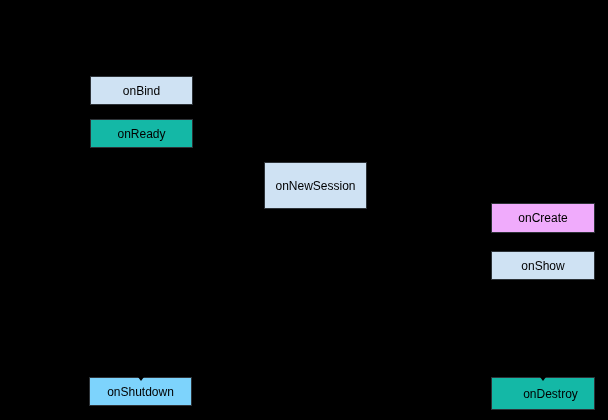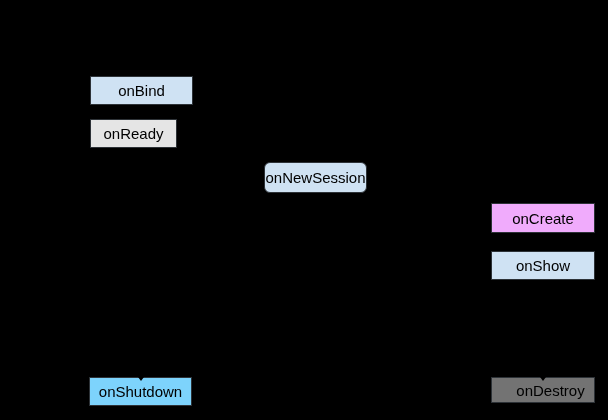--- a/index.html
+++ b/index.html
@@ -16,41 +16,41 @@
     position: relative;
     width: 608px;
     height: 420px;
   }
   .node {
     position: absolute;
     box-sizing: border-box;
     display: flex;
     align-items: center;
     justify-content: center;
-    font-size: 15px;
+    font-size: 12px;
     line-height: 1;
     border-style: solid;
     border-width: 1px;
     user-select: none;
   }
   .arrow-tip {
     position: absolute;
     width: 0;
     height: 0;
     border-left: 3px solid transparent;
     border-right: 3px solid transparent;
     
   }
 </style>
 </head>
 <body style="background: rgb(0, 0, 0);">
 
 <div id="diagram" style="background: rgb(0, 0, 0); width: 608px; height: 420px;">
     <div class="node" style="left: 90px; top: 76px; width: 103px; height: 29px; background-color: rgb(207, 226, 243); border-color: rgb(45, 50, 55); color: rgb(0, 0, 0);">onBind</div>
-    <div class="node" style="left: 90px; top: 119px; width: 87px; height: 29px; background-color: #e5e5e5; border-color: rgb(45, 50, 55); color: rgb(0, 0, 0);">onReady</div>
-    <div class="node" style="left: 264px; top: 162px; width: 103px; height: 31px; background-color: rgb(207, 226, 243); border-color: rgb(45, 50, 55); color: rgb(0, 0, 0); border-radius: 6px;">onNewSession</div>
+    <div class="node" style="left: 90px; top: 119px; width: 103px; height: 29px; background-color: #14b8a6; border-color: rgb(45, 50, 55); color: rgb(0, 0, 0);">onReady</div>
+    <div class="node" style="left: 264px; top: 162px; width: 103px; height: 47px; background-color: rgb(207, 226, 243); border-color: rgb(45, 50, 55); color: rgb(0, 0, 0);">onNewSession</div>
     <div class="node" style="left: 491px; top: 203px; width: 104px; height: 30px; background-color: #f0abfc; border-color: rgb(45, 50, 55); color: rgb(0, 0, 0);">onCreate</div>
     <div class="node" style="left: 491px; top: 251px; width: 104px; height: 29px; background-color: rgb(207, 226, 243); border-color: rgb(45, 50, 55); color: rgb(0, 0, 0);">onShow</div>
     <div class="node" style="left: 89px; top: 377px; width: 103px; height: 29px; background-color: #7dd3fc; border-color: rgb(45, 50, 55); color: rgb(0, 0, 0);">onShutdown</div>
-    <div class="node" style="left: 491px; top: 377px; width: 104px; height: 26px; background-color: #737373; border-color: rgb(45, 50, 55); color: rgb(0, 0, 0); padding-left: 15px;">onDestroy</div>
+    <div class="node" style="left: 491px; top: 377px; width: 104px; height: 33px; background-color: #14b8a6; border-color: rgb(45, 50, 55); color: rgb(0, 0, 0); padding-left: 15px;">onDestroy</div>
     <div class="arrow-tip" style="left: 138px; top: 377px; border-top: 4px solid rgb(0, 0, 0);"></div>
     <div class="arrow-tip" style="left: 540px; top: 377px; border-top: 4px solid rgb(0, 0, 0);"></div>
   </div>
 
 </body></html>

